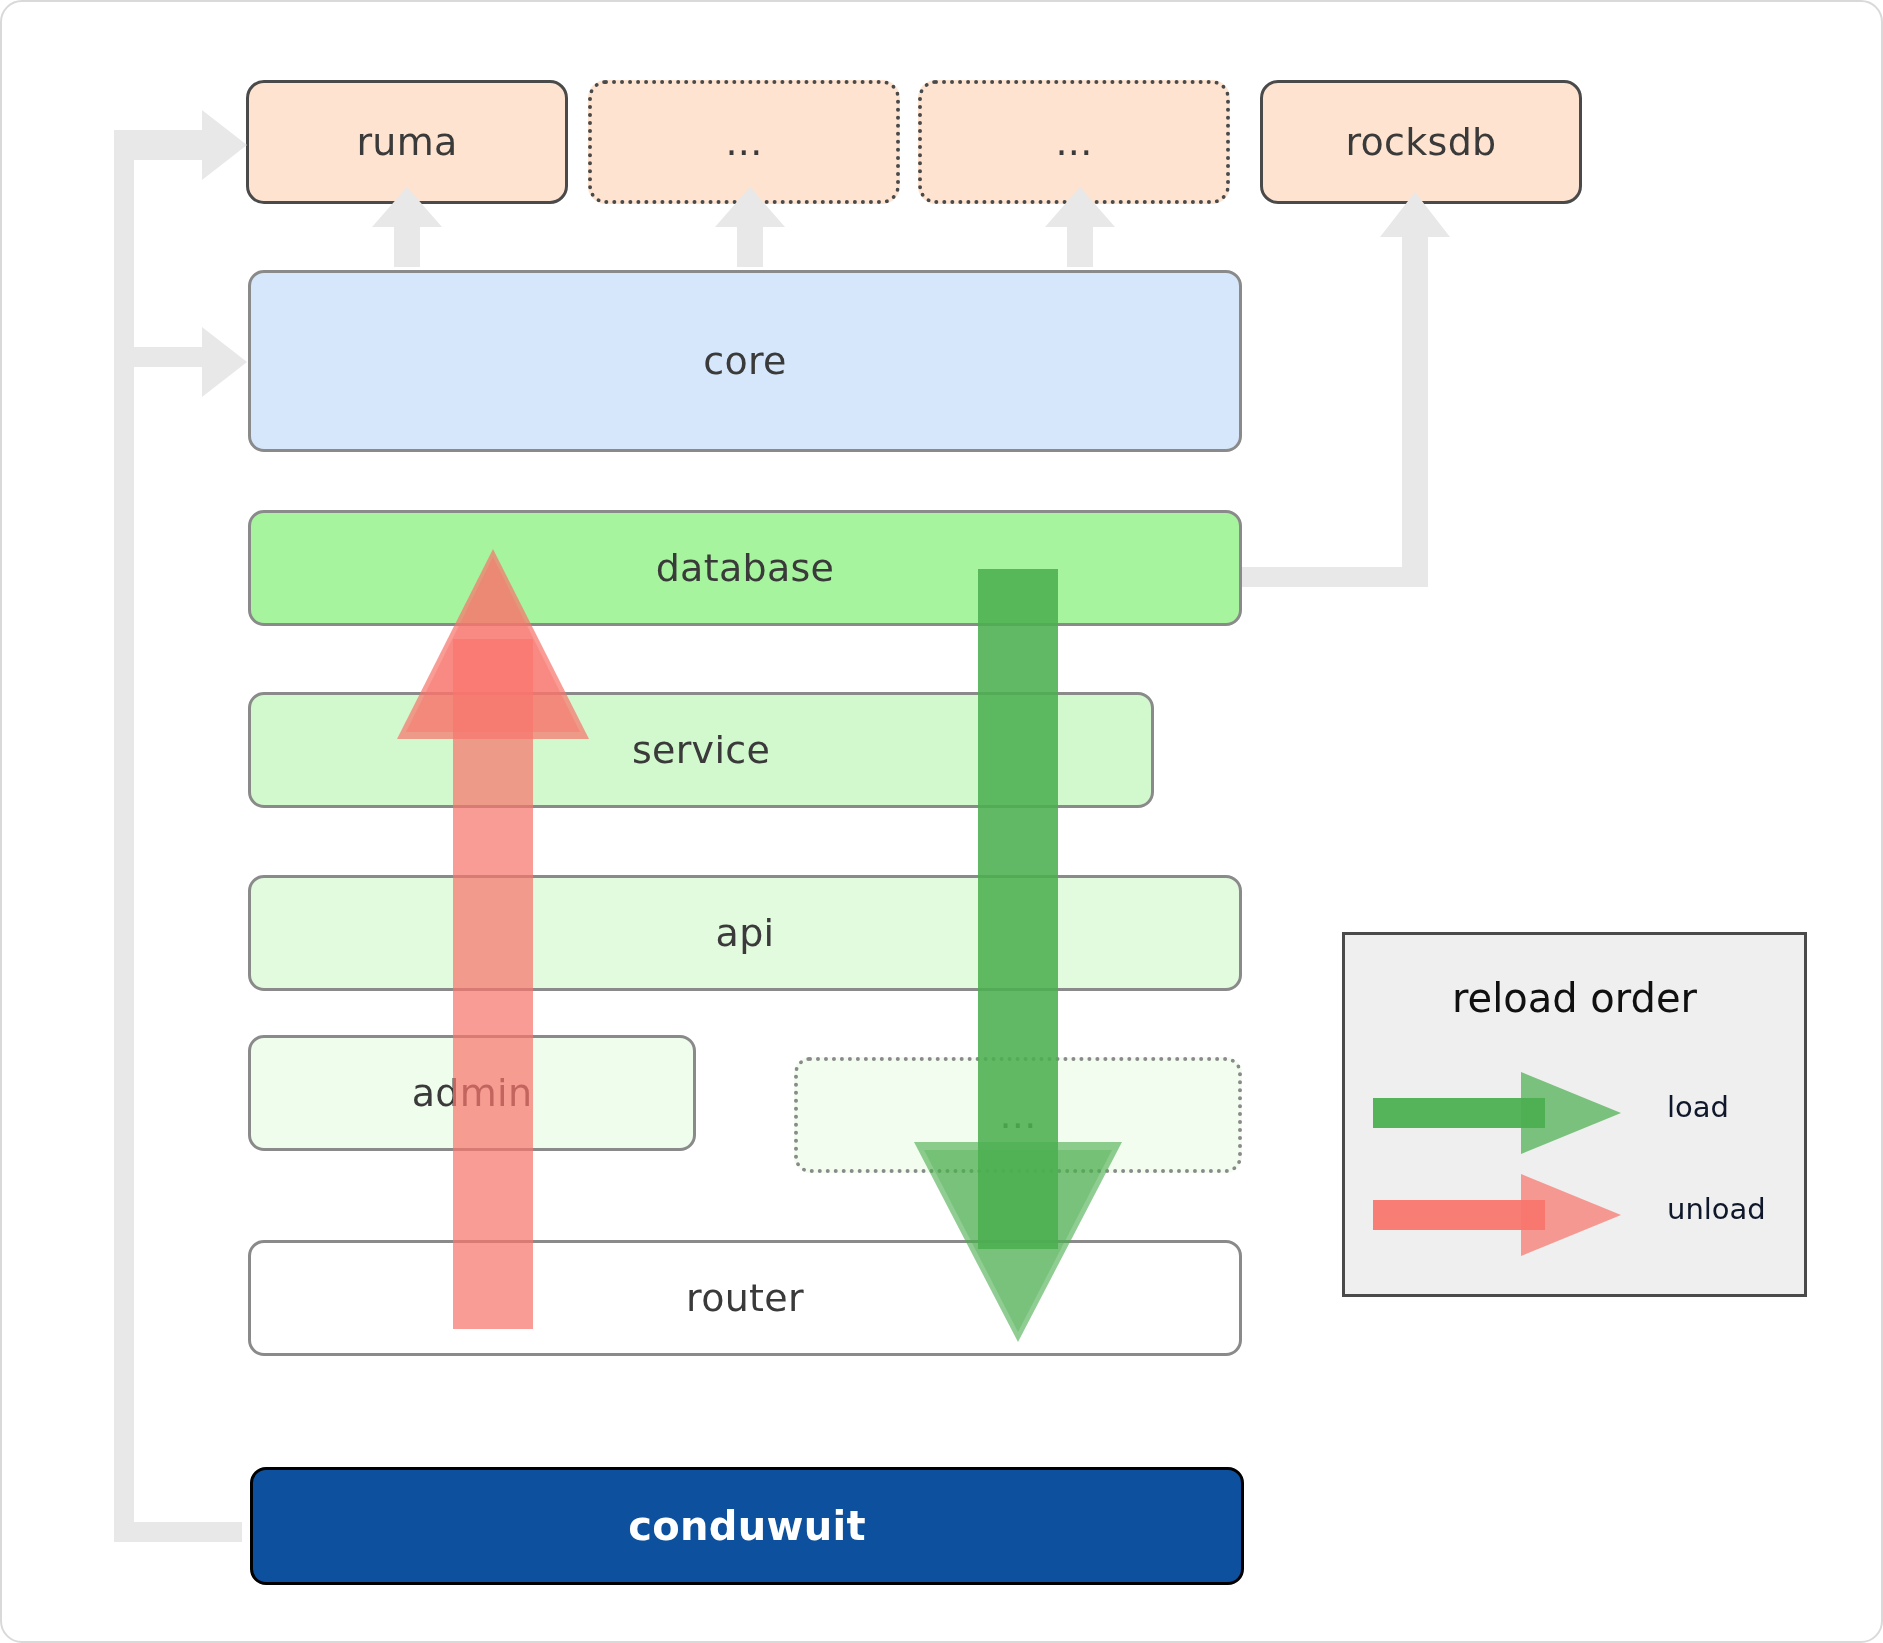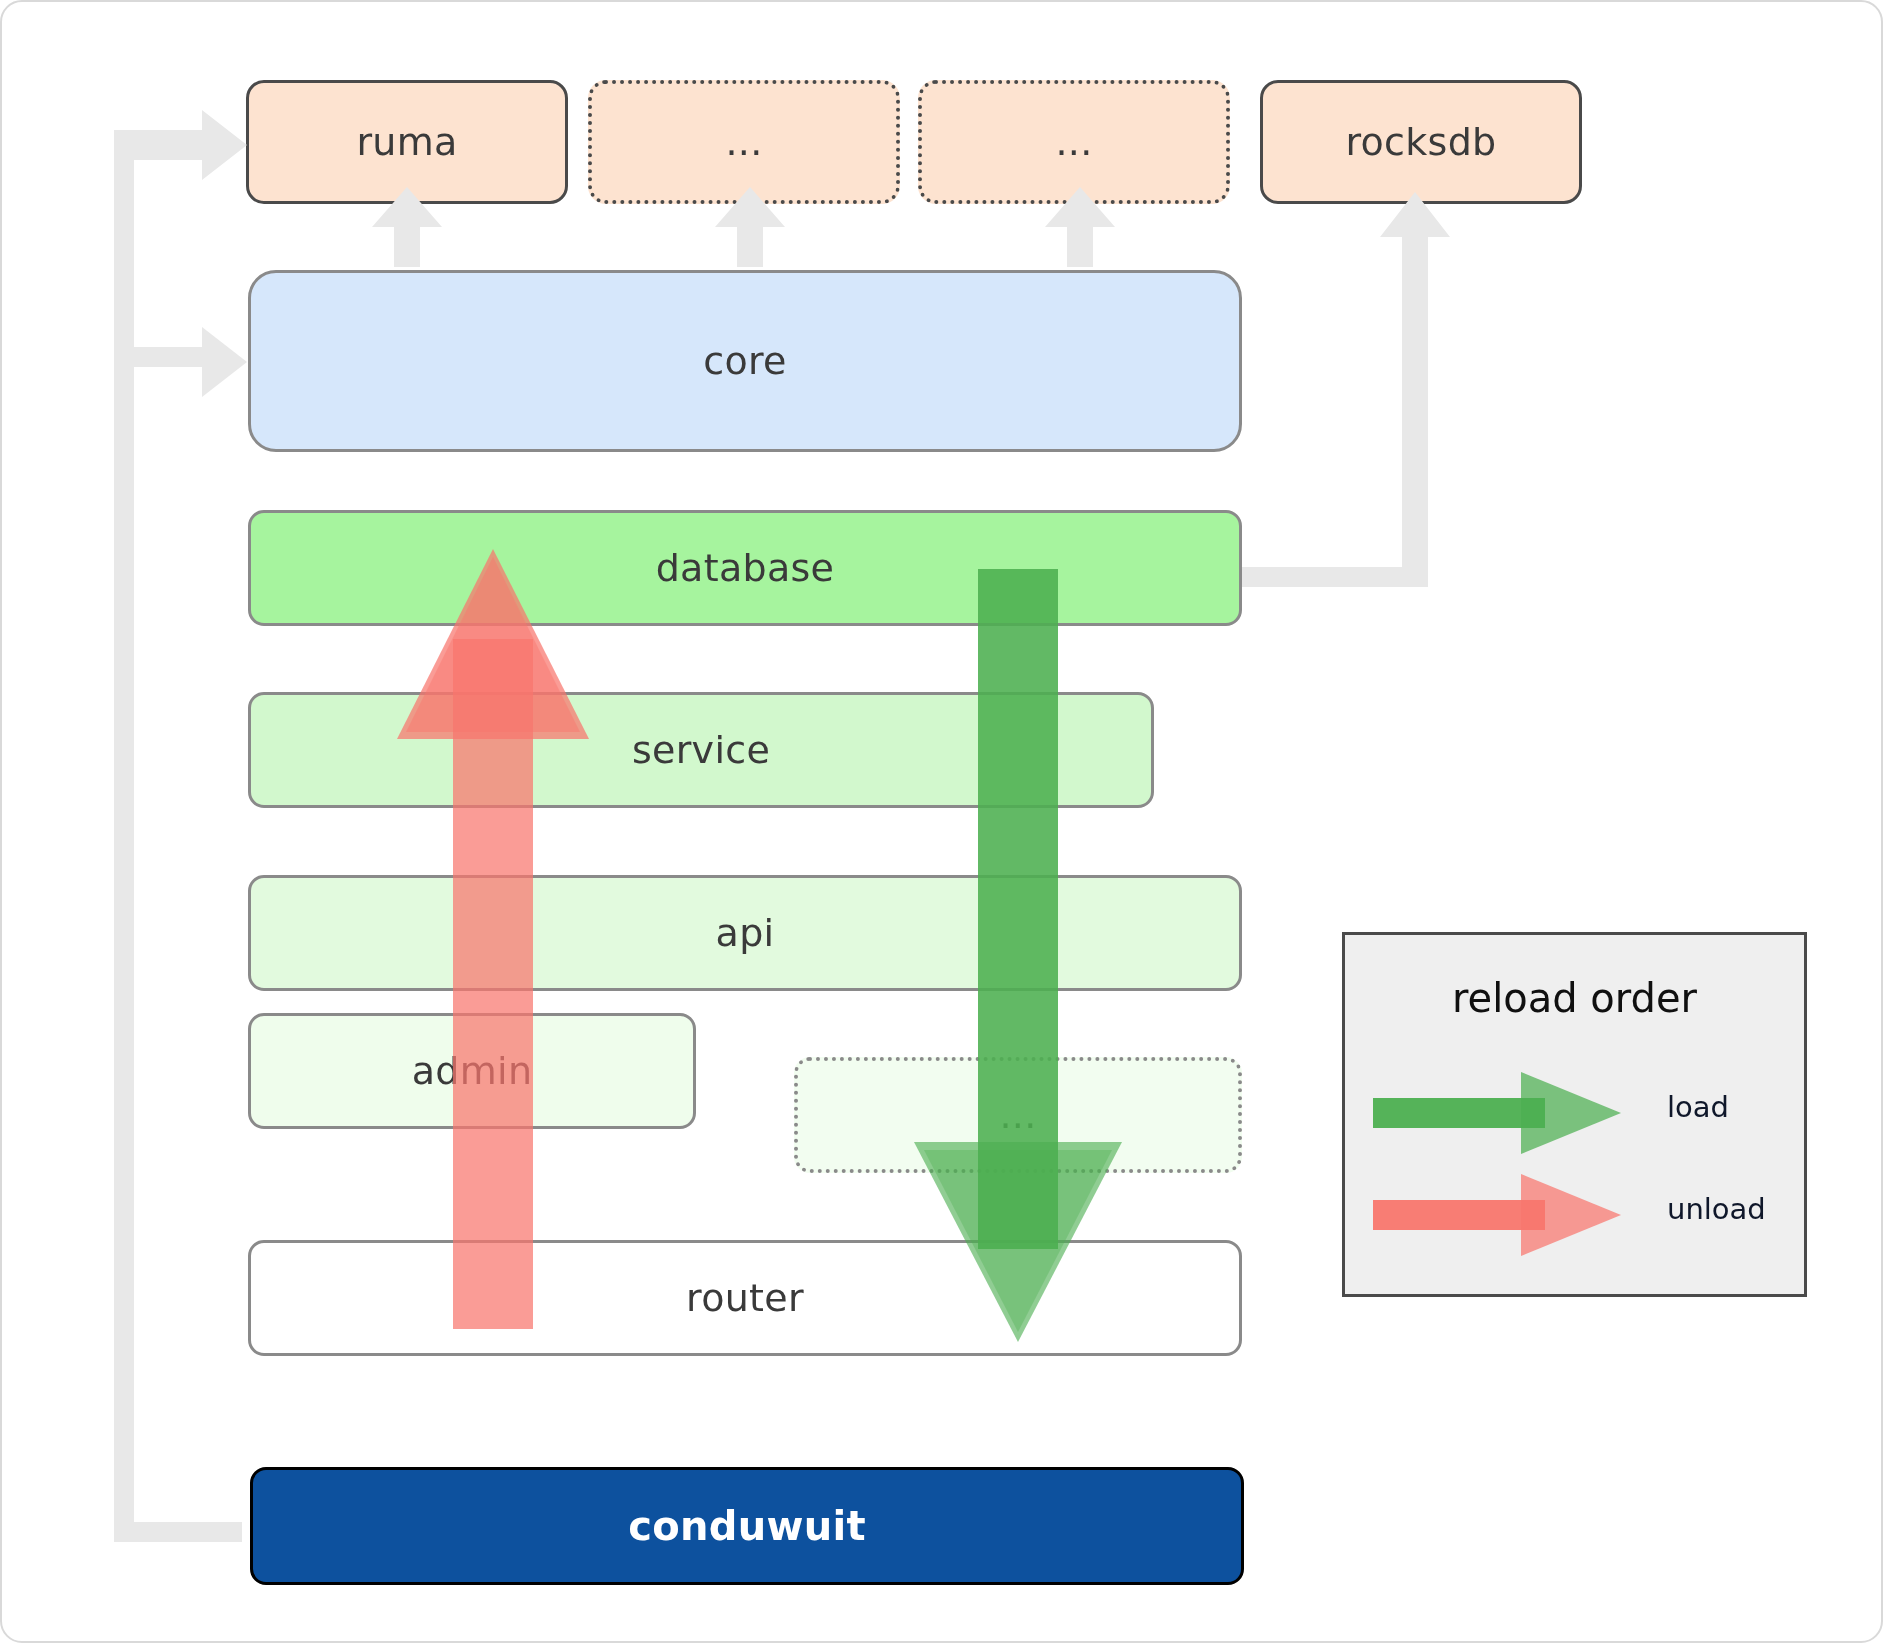--- a/index.html
+++ b/index.html
@@ -36,21 +36,21 @@
     background: #fde3d0;
     border: 3px solid #4a4a4a;
     border-radius: 18px;
   }
   .dep.dotted { border-style: dotted; border-width: 4px; }
 
   
   .core {
     background: #d6e7fb;
     border: 3px solid #8a8a8a;
-    border-radius: 28px;
+    border-radius: 16px;
   }
 
   
   .crate { border: 3px solid #8a8a8a; border-radius: 16px; }
   .crate.dotted { border-style: dotted; border-width: 4px; }
   .crate.l1 { background: #a6f49e; }
   .crate.l2 { background: #d2f8cd; }
   .crate.l3 { background: #e2fade; }
   .crate.l4 { background: #effdec; }
   .crate.l5 { background: #f2fdf0; }
@@ -147,21 +147,21 @@
   </div>
 
   <div class="node crate l2" style="left:246px; top:690px; width:906px; height:116px;">
     <span class="lbl">service</span>
   </div>
 
   <div class="node crate l3" style="left:246px; top:873px; width:994px; height:116px;">
     <span class="lbl">api</span>
   </div>
 
-  <div class="node crate l4" style="left:246px; top:1011px; width:448px; height:116px;text-align:right;">
+  <div class="node crate l4" style="left:246px; top:1033px; width:448px; height:116px;text-align:right;">
     <span class="lbl">admin</span>
   </div>
 
   <div class="node crate l5 dotted" style="left:792px; top:1055px; width:448px; height:116px;">
     <span class="lbl">...</span>
   </div>
 
   <div class="node crate l6" style="left:246px; top:1238px; width:994px; height:116px;">
     <span class="lbl">router</span>
   </div>

